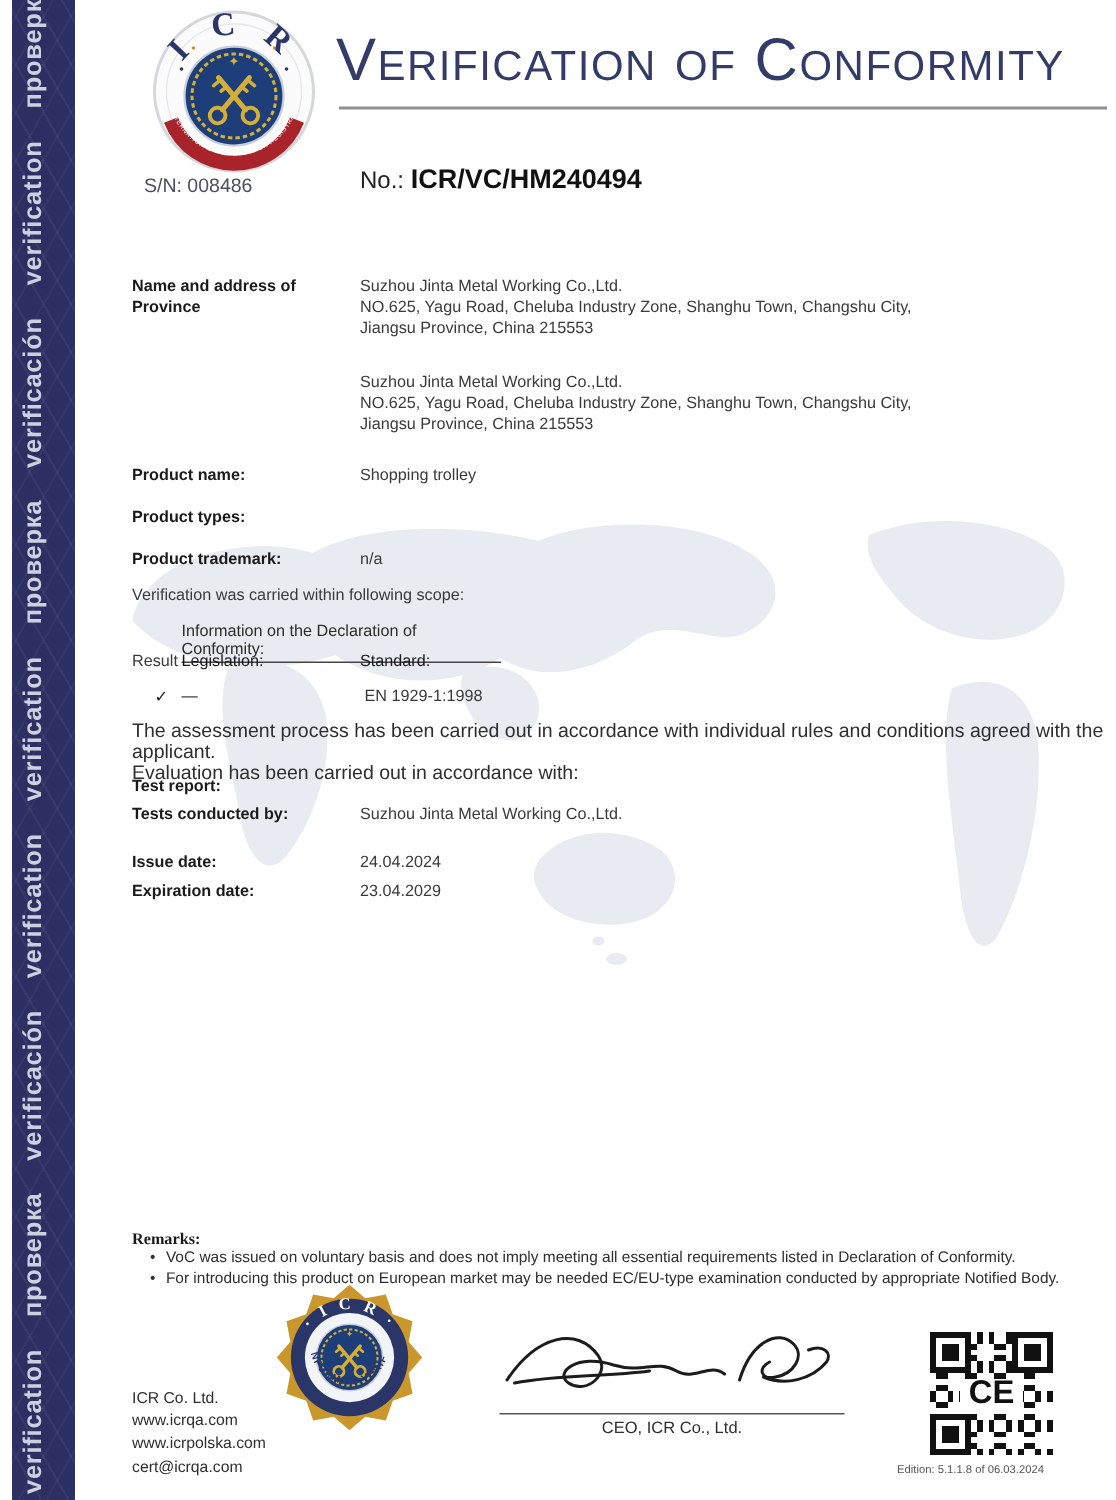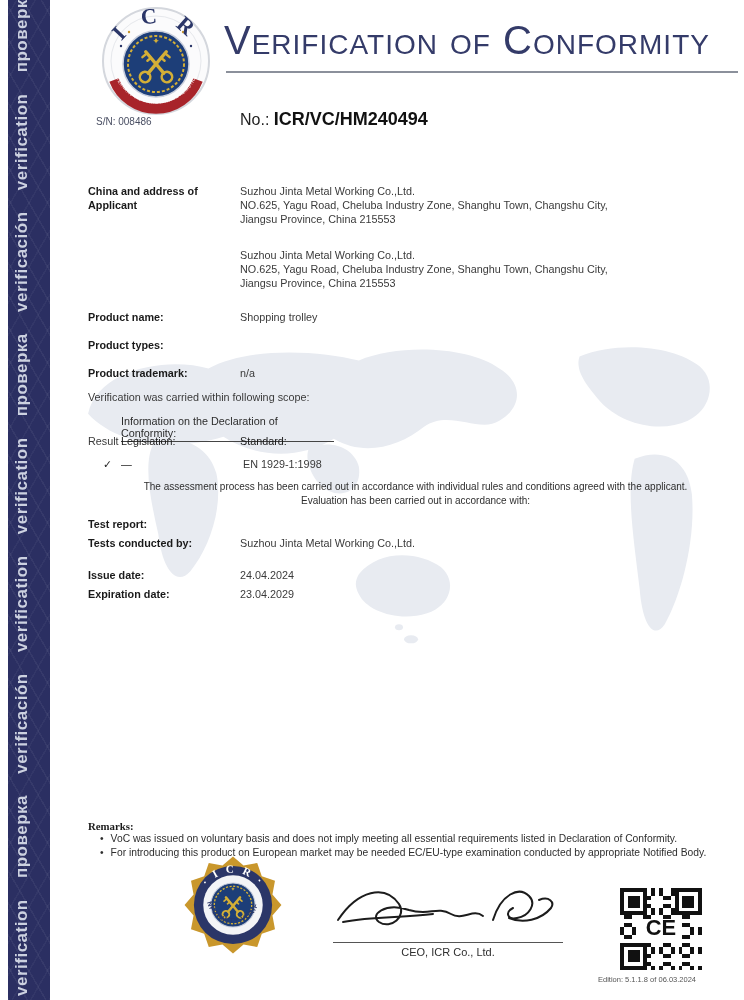--- a/index.html
+++ b/index.html
@@ -11,34 +11,34 @@
                      repeating-linear-gradient(-60deg,rgba(255,255,255,.04) 0 1.5px,transparent 1.5px 16px);}
   .sidebar .vtext{position:absolute;left:4px;bottom:4px;height:996px;overflow:hidden;
     writing-mode:vertical-rl;transform:rotate(180deg);
     font-size:17px;font-weight:600;letter-spacing:.5px;word-spacing:16px;
     color:#ccd1e0;white-space:nowrap;}
   
   .map{position:absolute;left:58px;top:338px;width:686px;height:362px;}
   .map path,.map ellipse{fill:#e8ebf1;}
   
   .logo{position:absolute;left:100px;top:6px;width:112px;height:118px;}
-  .serial{position:absolute;left:96px;top:116px;font-size:10px;color:#4a4f63;}
+  .serial{position:absolute;left:96px;top:116px;font-size:13px;color:#4a4f63;}
   .certno{position:absolute;left:240px;top:109px;font-size:16px;color:#222;}
   .certno b{font-size:18px;color:#111;}
   .title{position:absolute;left:224px;top:18px;width:516px;
     font-size:40px;font-variant:small-caps;letter-spacing:1px;color:#343b69;white-space:nowrap;}
   .title-rule{position:absolute;left:226px;top:71px;width:512px;border-top:2px solid #8b909b;}
   
   .flabel{position:absolute;left:88px;width:148px;font-size:10.8px;font-weight:bold;color:#1a1a1a;line-height:14px;}
   .fvalue{position:absolute;left:240px;width:470px;font-size:10.8px;color:#3a3a3a;line-height:14px;white-space:pre-wrap;}
   .plain{position:absolute;font-size:10.8px;color:#3a3a3a;}
   .scope-head{position:absolute;left:121px;top:415px;width:213px;font-size:10.8px;color:#2c2c2c;
     border-bottom:1.2px solid #444;padding-bottom:2px;}
   .colhead{font-weight:normal;color:#1a1a1a;}
-  .para{position:absolute;left:88px;top:480px;width:655px;font-size:10px;color:#2e2e2e;line-height:13.8px;white-space:pre-line;text-align:center;}
+  .para{position:absolute;left:88px;top:480px;width:655px;font-size:13px;color:#2e2e2e;line-height:13.8px;white-space:pre-line;}
   
   .remarks-head{position:absolute;left:88px;top:820px;font-size:10.8px;font-weight:bold;color:#1a1a1a;font-family:Liberation Serif, serif;}
   .bullet{position:absolute;left:100px;width:640px;font-size:10.3px;color:#2e2e2e;}
   .bullet:before{content:"•";margin-right:7px;}
   
   .contact{position:absolute;left:88px;top:925px;font-size:10.5px;color:#2e2e2e;line-height:15.2px;}
   .badge{position:absolute;left:182px;top:854px;width:102px;height:102px;}
   .sig-wrap{position:absolute;left:333px;top:872px;width:230px;}
   .sig-svg{width:230px;height:70px;display:block;border-bottom:1.6px solid #555;}
   .sig-title{margin-top:3px;text-align:center;font-size:11px;color:#2e2e2e;}
@@ -103,21 +103,21 @@
   </svg>
 
   <div class="title">Verification of Conformity</div>
   <div class="title-rule"></div>
   <div class="serial">S/N: 008486</div>
   <div class="certno">
     <span>No.:</span>
     <b>ICR/VC/HM240494</b>
   </div>
 
-  <div class="flabel" style="top:184px">China and address of Applicant</div>
+  <div class="flabel" style="top:184px">Name and address of Province</div>
   <div class="fvalue" style="top:184px">Suzhou Jinta Metal Working Co.,Ltd.
 NO.625, Yagu Road, Cheluba Industry Zone, Shanghu Town, Changshu City,
 Jiangsu Province, China 215553</div>
 
   <div class="fvalue" style="top:248px">Suzhou Jinta Metal Working Co.,Ltd.
 NO.625, Yagu Road, Cheluba Industry Zone, Shanghu Town, Changshu City,
 Jiangsu Province, China 215553</div>
 
   <div class="flabel" style="top:310px">Product name:</div>
   <div class="fvalue" style="top:310px">Shopping trolley</div>
@@ -143,20 +143,26 @@
   <div class="fvalue" style="top:536px">Suzhou Jinta Metal Working Co.,Ltd.</div>
   <div class="flabel" style="top:568px">Issue date:</div>
   <div class="fvalue" style="top:568px">24.04.2024</div>
   <div class="flabel" style="top:587px">Expiration date:</div>
   <div class="fvalue" style="top:587px">23.04.2029</div>
 
   <div class="remarks-head">Remarks:</div>
   <div class="bullet" style="top:833px">VoC was issued on voluntary basis and does not imply meeting all essential requirements listed in Declaration of Conformity.</div>
   <div class="bullet" style="top:847px">For introducing this product on European market may be needed EC/EU-type examination conducted by appropriate Notified Body.</div>
 
+  <div class="contact">
+    <div>ICR Co. Ltd.</div>
+    <div>www.icrqa.com</div>
+    <div>www.icrpolska.com</div>
+    <div>cert@icrqa.com</div>
+  </div>
 
   <svg class="badge" viewBox="0 0 120 120">
     <polygon fill="#c9972c" points="117,60 106.4,72.4 109.4,88.5 93.9,93.9 88.5,109.4 72.4,106.4 60,117 47.6,106.4 31.5,109.4 26.1,93.9 10.6,88.5 13.6,72.4 3,60 13.6,47.6 10.6,31.5 26.1,26.1 31.5,10.6 47.6,13.6 60,3 72.4,13.6 88.5,10.6 93.9,26.1 109.4,31.5 106.4,47.6"></polygon>
     <circle cx="60" cy="60" r="46" fill="#2b3668"></circle>
     <circle cx="60" cy="60" r="35" fill="#f3f4f7"></circle>
     <circle cx="60" cy="60" r="26" fill="#1d3e78" stroke="#c9cedb" stroke-width="1.2"></circle>
     <circle cx="60" cy="60" r="22" fill="none" stroke="#d4af37" stroke-width="1.6" stroke-dasharray="2.5 1.8"></circle>
     <text x="60" y="44" text-anchor="middle" font-size="7" fill="#d4af37">✦</text>
     <g stroke="#d4af37" fill="none" stroke-linecap="round">
       <g transform="rotate(40 60 61)">

